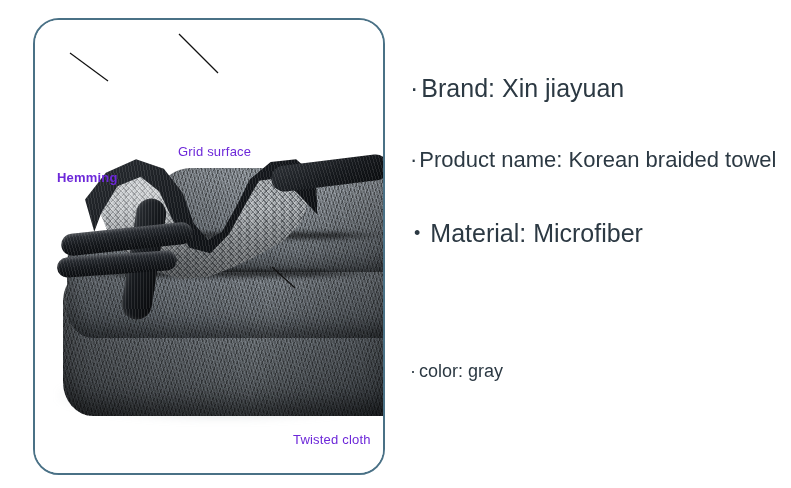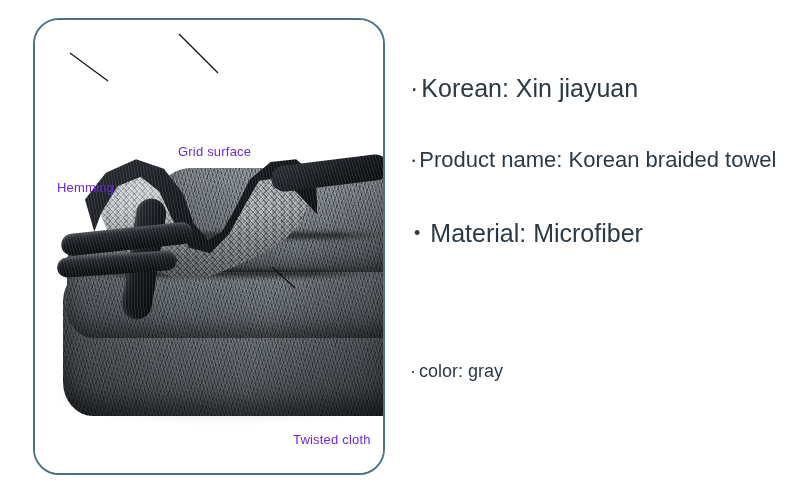--- a/index.html
+++ b/index.html
@@ -227,21 +227,21 @@
   }
 
   
   .callout-label {
     position: absolute;
     color: #6d28d9;
     font-size: 13px;
     white-space: nowrap;
     letter-spacing: 0.2px;
   }
-  .label-hemming     { left: 22px;  top: 160px; }
+  .label-hemming     { left: 22px;  top: 150px; font-weight: bold; }
   .label-grid        { left: 143px; top: 124px; }
   .label-twisted     { left: 258px; top: 412px; }
 
   .leader { position: absolute; }
 
   
   .spec-list {
     position: absolute;
     left: 408px;
     top: 0;
@@ -326,21 +326,21 @@
 
       <div class="callout-label label-hemming">Hemming</div>
       <div class="callout-label label-grid">Grid surface</div>
       <div class="callout-label label-twisted">Twisted cloth</div>
     </div>
   </div>
 
   <div class="spec-list">
 
     <div class="spec-item spec-1">
-      <span class="spec-bullet">·</span><span>Korean:</span>
+      <span class="spec-bullet">·</span><span>Brand:</span>
       <span>Xin jiayuan</span>
     </div>
 
     <div class="spec-item spec-2">
       <span class="spec-bullet">·</span><span>Product name:</span>
       <span>Korean braided towel</span>
     </div>
 
     <div class="spec-item spec-3">
       <span class="spec-bullet">•</span><span>Material:</span>

